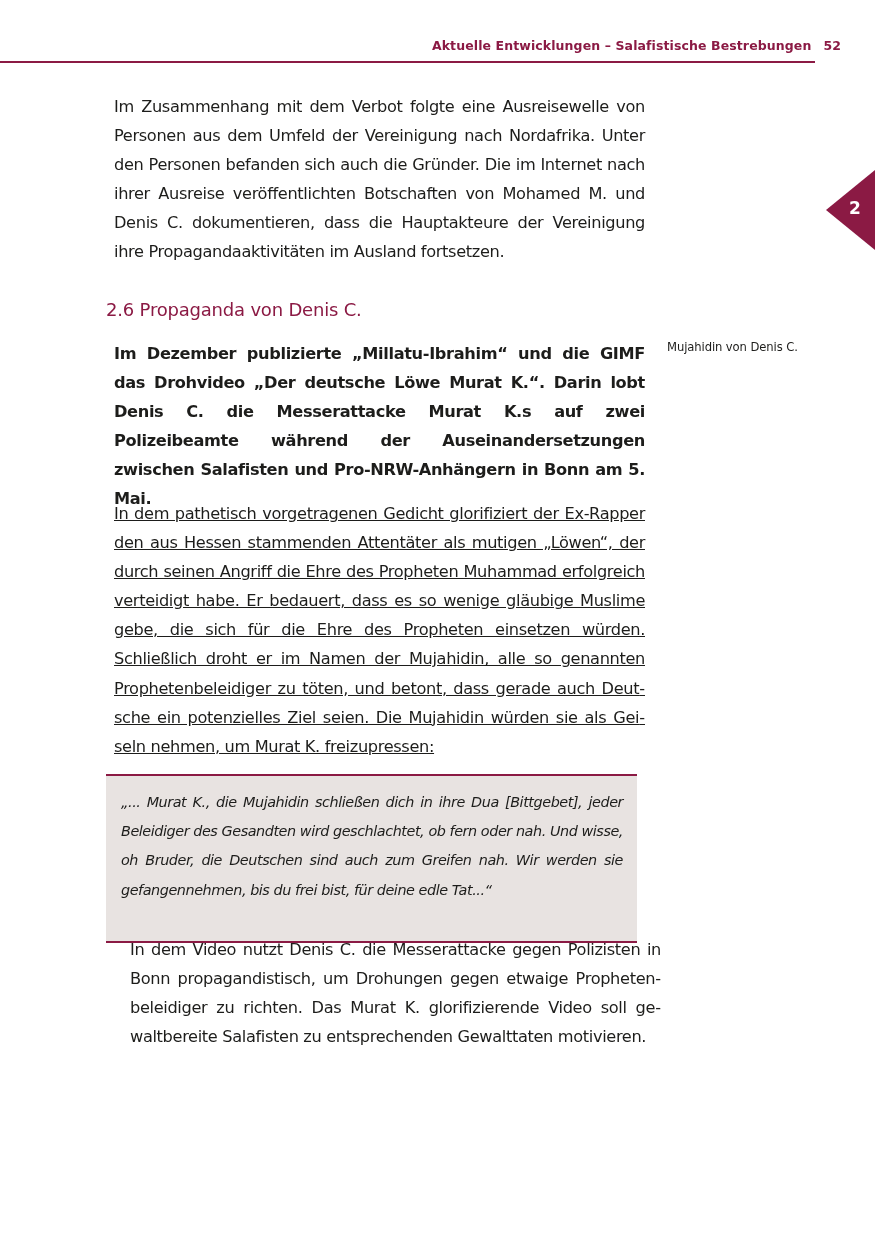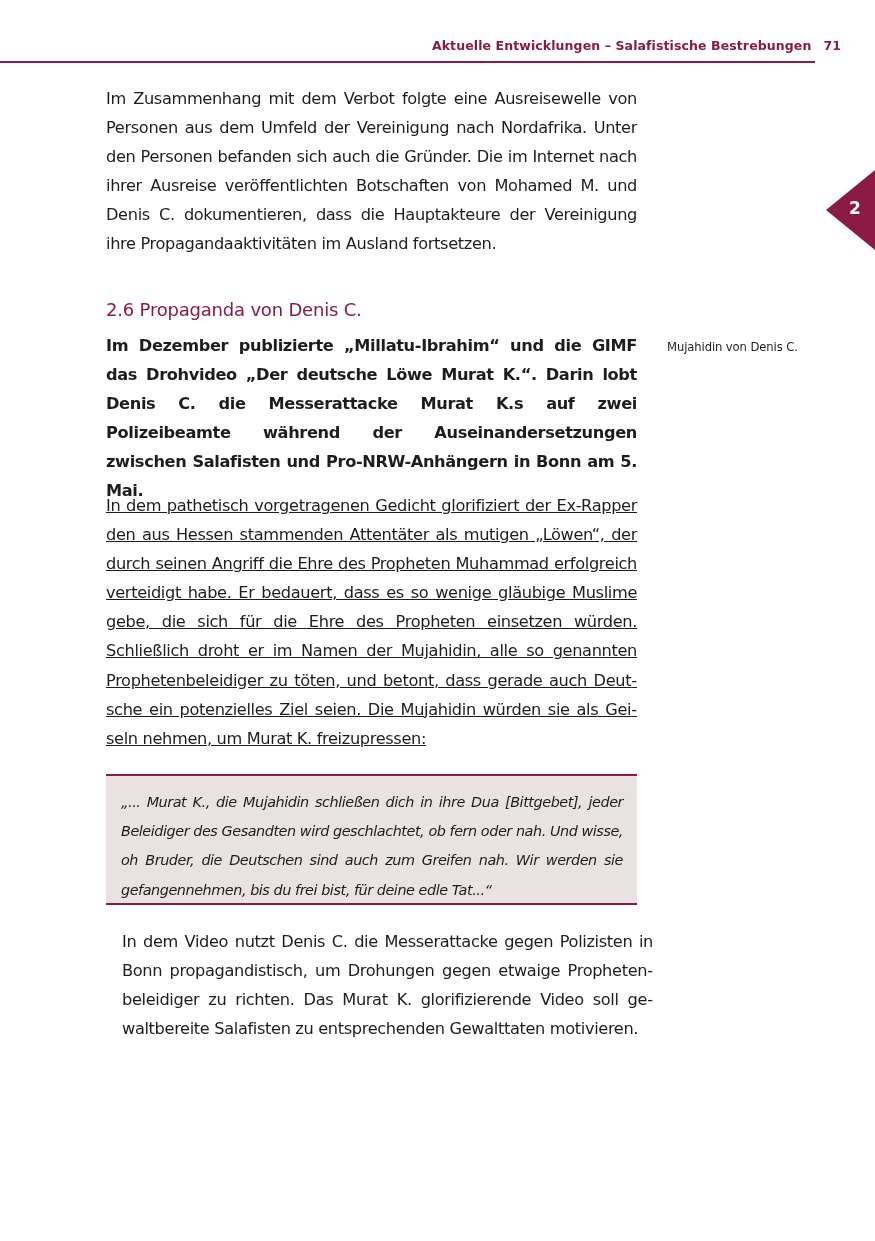--- a/index.html
+++ b/index.html
@@ -61,21 +61,21 @@
     .main {
       position: absolute;
       left: 106px;
       top: 84px;
       width: 531px;
     }
     .para {
       font-family: "DejaVu Sans", sans-serif;
       font-size: 16.2px;
       line-height: 29.1px;
-      margin: 0;
+      margin: 8px;
       text-align: justify;
       letter-spacing: -0.35px;
       word-spacing: 0px;
       hyphens: manual;
       color: #1d1d1b;
     }
     .para.p1 { position: absolute; top: 0; left: 0; width: 531px; }
     .section-heading {
       position: absolute;
       top: 215px;
@@ -88,21 +88,21 @@
       letter-spacing: -0.2px;
       white-space: nowrap;
     }
     .para.p2 { position: absolute; top: 247px; left: 0; width: 531px; font-weight: bold; }
     .para.p3 { position: absolute; top: 407px; left: 0; width: 531px; text-decoration: underline; }
     .quote-box {
       position: absolute;
       top: 690px;
       left: 0;
       width: 531px;
-      height: 131px;
+      height: 169px;
       background: #e8e3e1;
       border-top: 2px solid #8b1a44;
       border-bottom: 2px solid #8b1a44;
       box-sizing: border-box;
       padding: 12px 14px 0 15px;
     }
     .quote-box p {
       margin: 0;
       font-family: "DejaVu Sans", sans-serif;
       font-style: italic;
@@ -121,21 +121,21 @@
       font-size: 11.6px;
       color: #1d1d1b;
       white-space: nowrap;
       letter-spacing: -0.1px;
     }
   </style>
 </head>
 <body>
 
 <div class="running-header">
-  <span>Aktuelle Entwicklungen – Salafistische Bestrebungen</span><span class="page-num">71</span>
+  <span>Aktuelle Entwicklungen – Salafistische Bestrebungen</span><span class="page-num">52</span>
 </div>
 <div class="header-rule"></div>
 
 <div class="chapter-tab">
   <svg width="49" height="80" viewBox="0 0 49 80">
     <polygon points="0,40 49,0 49,80" fill="#8b1a44"></polygon>
   </svg>
   <span class="num">2</span>
 </div>
 

